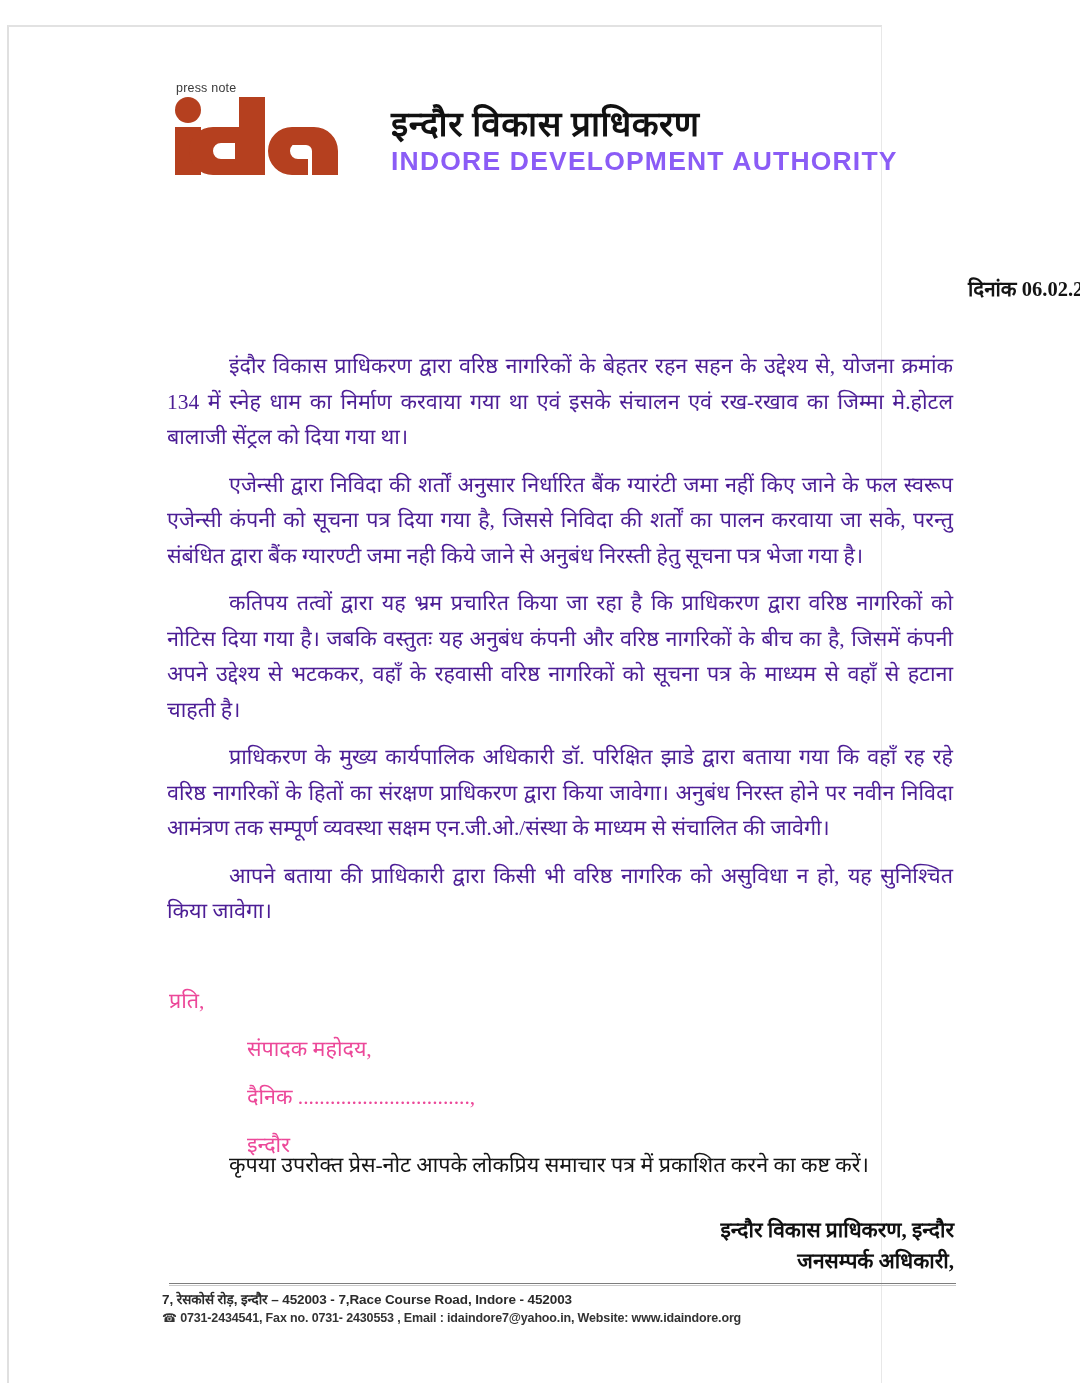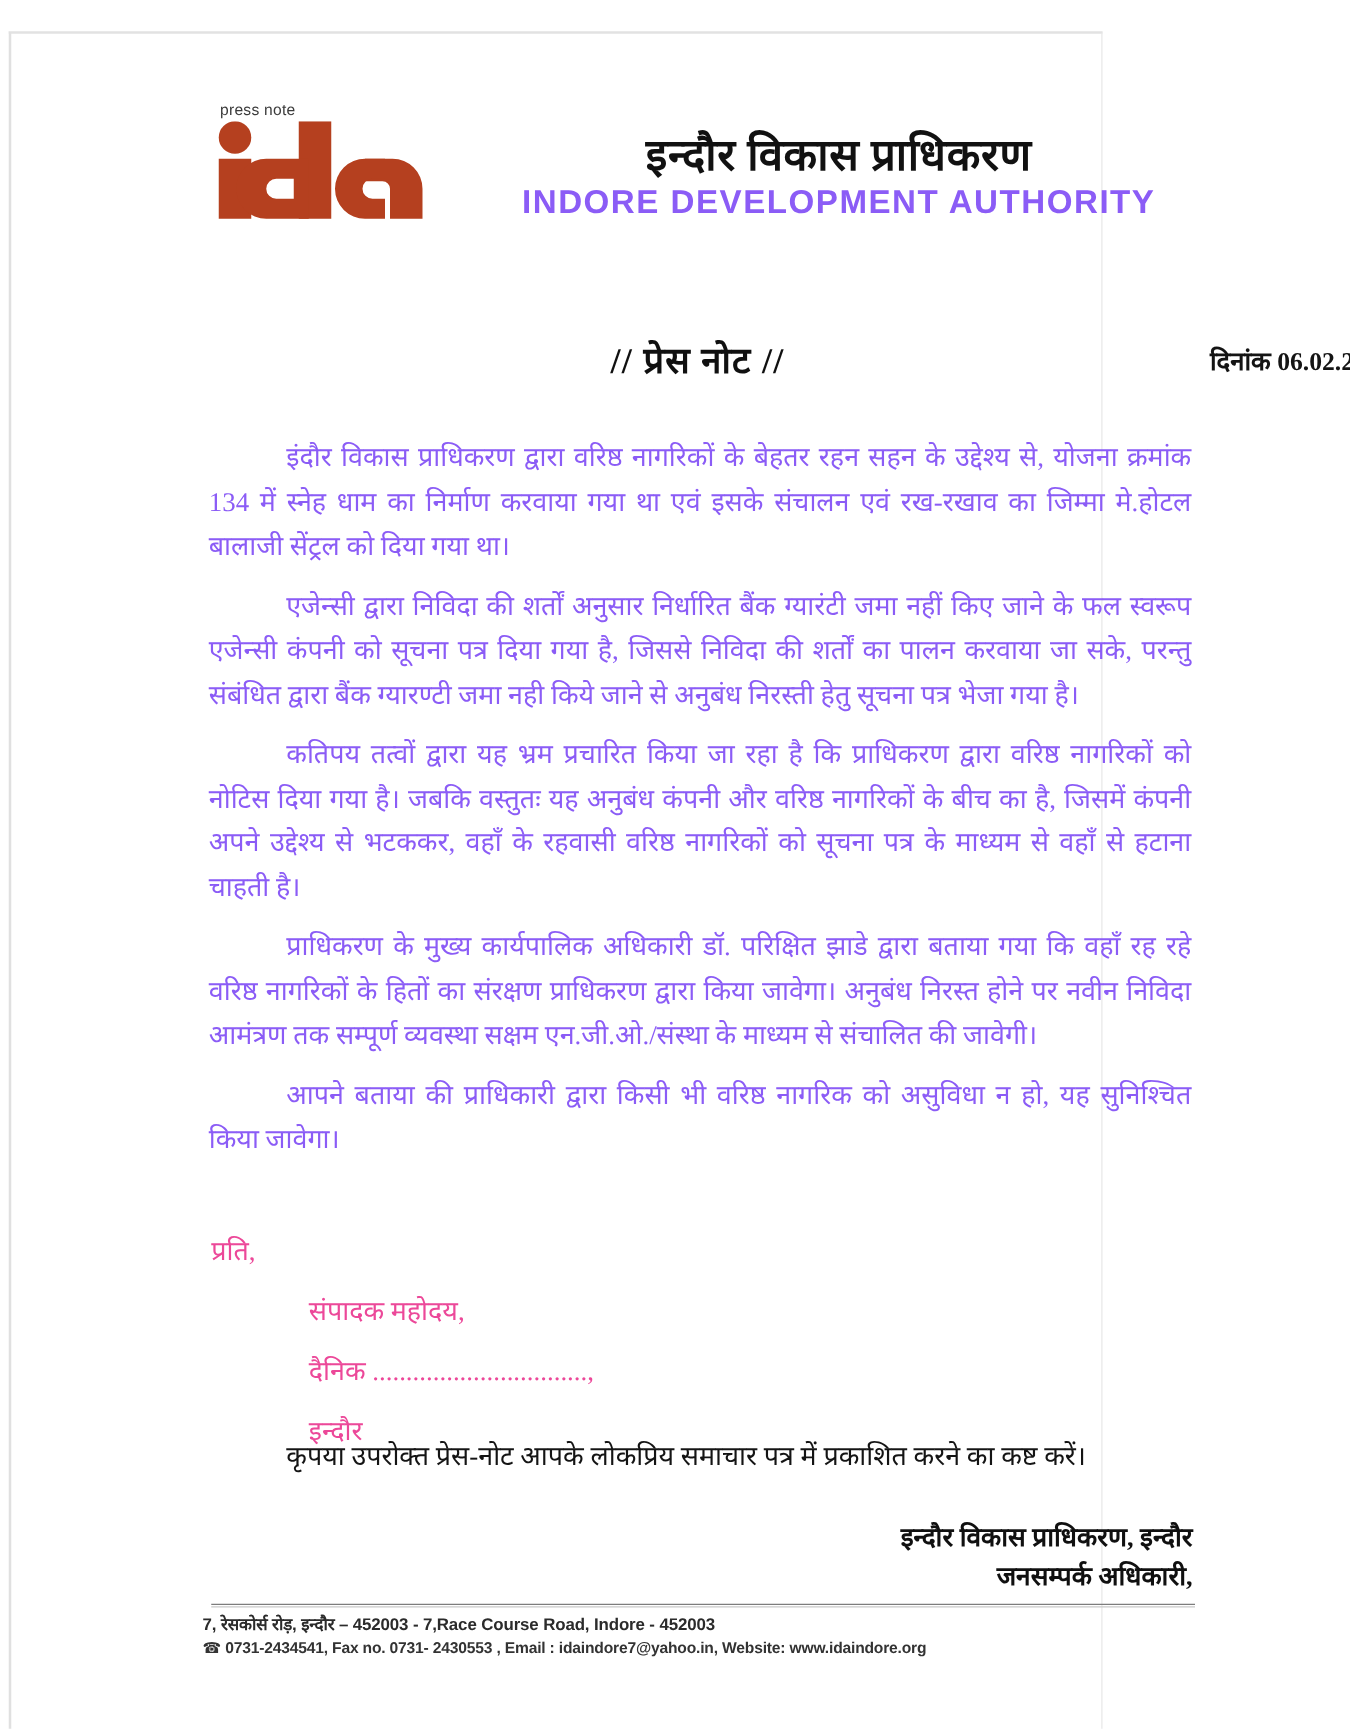--- a/index.html
+++ b/index.html
@@ -55,21 +55,20 @@
   }
   #ida-logo {
     display: block;
   }
 
   #org-names {
     position: absolute;
     left: 222px;
     top: 24px;
     width: 560px;
-    text-align: center;
   }
   #org-name-hi {
     font-family: "Liberation Serif", "DejaVu Serif", serif;
     font-size: 35px;
     font-weight: bold;
     color: #111111;
     line-height: 1.1;
     letter-spacing: 0.5px;
     white-space: nowrap;
   }
@@ -116,21 +115,21 @@
     left: 158px;
     top: 322px;
     width: 786px;
   }
   .para {
     text-align: justify;
     text-justify: inter-word;
     font-family: "Liberation Serif", "DejaVu Serif", serif;
     font-size: 21.5px;
     line-height: 35.5px;
-    color: #8b5cf6;
+    color: #4c1d95;
     text-indent: 62px;
     margin: 0 0 12px 0;
   }
   .para:last-child { margin-bottom: 0; }
 
   
   #addressee-block {
     position: absolute;
     left: 160px;
     top: 958px;
@@ -243,21 +242,20 @@
       <div id="org-name-hi">इन्दौर विकास प्राधिकरण</div>
       <div id="org-name-en">INDORE DEVELOPMENT AUTHORITY</div>
     </div>
 
     <div id="date-line">
       <span>दिनांक</span>
       <span>06.02.2026</span>
     </div>
   </div>
 
-  <div id="doc-title">// प्रेस नोट //</div>
 
   <div id="body-copy">
     <p class="para">इंदौर विकास प्राधिकरण द्वारा वरिष्ठ नागरिकों के बेहतर रहन सहन के उद्देश्य से, योजना क्रमांक 134 में स्नेह धाम का निर्माण करवाया गया था एवं इसके संचालन एवं रख-रखाव का जिम्मा मे.होटल बालाजी सेंट्रल को दिया गया था।</p>
     <p class="para">एजेन्सी द्वारा निविदा की शर्तों अनुसार निर्धारित बैंक ग्यारंटी जमा नहीं किए जाने के फल स्वरूप एजेन्सी कंपनी को सूचना पत्र दिया गया है, जिससे निविदा की शर्तों का पालन करवाया जा सके, परन्तु संबंधित द्वारा बैंक ग्यारण्टी जमा नही किये जाने से अनुबंध निरस्ती हेतु सूचना पत्र भेजा गया है।</p>
     <p class="para">कतिपय तत्वों द्वारा यह भ्रम प्रचारित किया जा रहा है कि प्राधिकरण द्वारा वरिष्ठ नागरिकों को नोटिस दिया गया है। जबकि वस्तुतः यह अनुबंध कंपनी और वरिष्ठ नागरिकों के बीच का है, जिसमें कंपनी अपने उद्देश्य से भटककर, वहाँ के रहवासी वरिष्ठ नागरिकों को सूचना पत्र के माध्यम से वहाँ से हटाना चाहती है।</p>
     <p class="para">प्राधिकरण के मुख्य कार्यपालिक अधिकारी डॉ. परिक्षित झाडे द्वारा बताया गया कि वहाँ रह रहे वरिष्ठ नागरिकों के हितों का संरक्षण प्राधिकरण द्वारा किया जावेगा। अनुबंध निरस्त होने पर नवीन निविदा आमंत्रण तक सम्पूर्ण व्यवस्था सक्षम एन.जी.ओ./संस्था के माध्यम से संचालित की जावेगी।</p>
     <p class="para">आपने बताया की प्राधिकारी द्वारा किसी भी वरिष्ठ नागरिक को असुविधा न हो, यह सुनिश्चित किया जावेगा।</p>
   </div>
 
   <div id="addressee-block">

